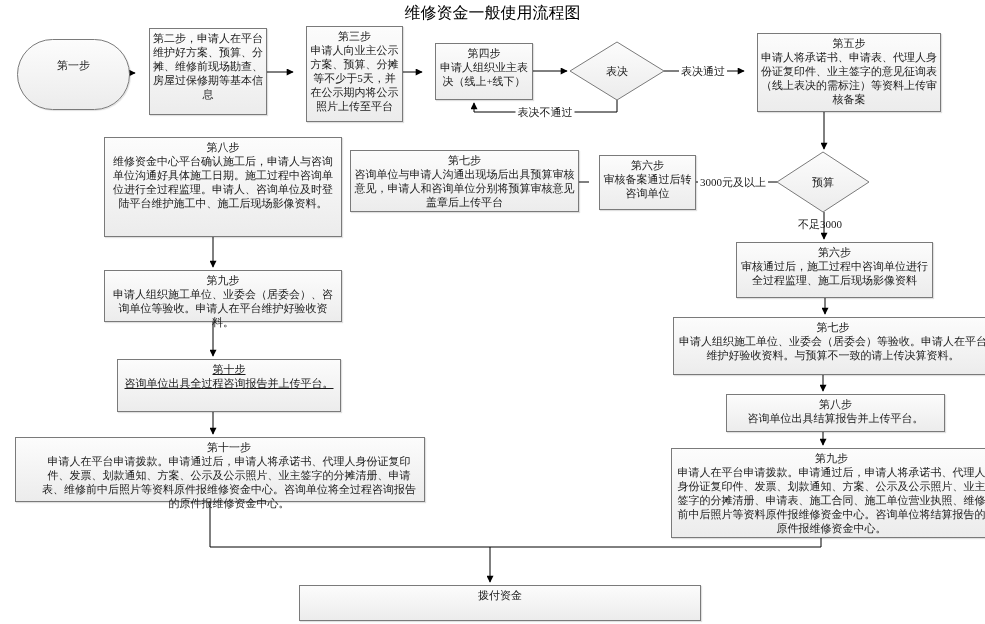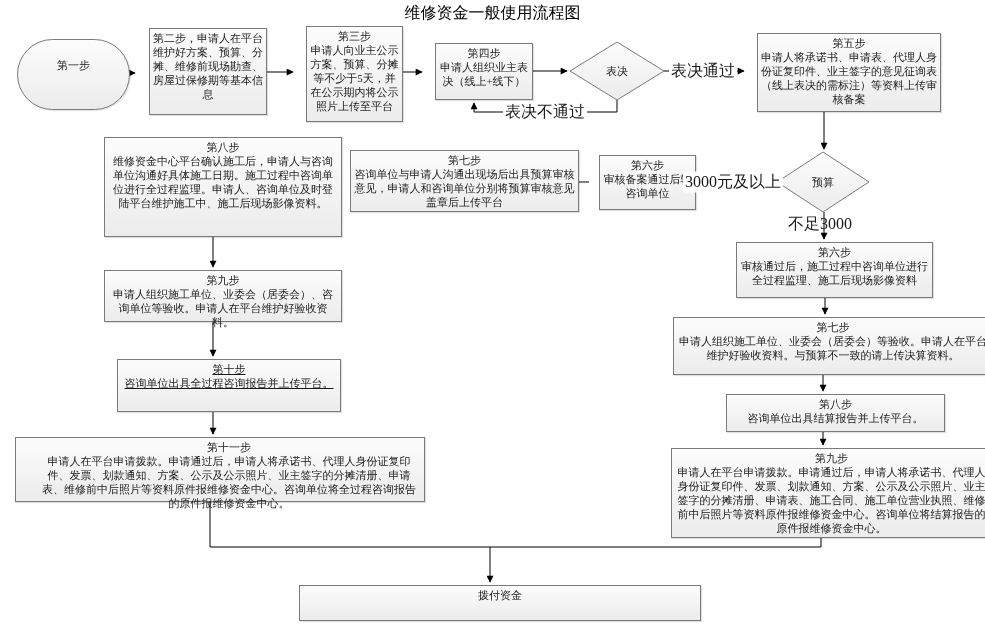--- a/index.html
+++ b/index.html
@@ -20,21 +20,21 @@
     display:flex;flex-direction:column;
     font-size:11px;line-height:14px;text-align:center;
     padding:2px 3px;
     margin-left:10px;
   }
   .stadium{border-radius:36px;padding:18px 6px;}
   .node-title{text-align:center;}
   .node-body{text-align:center;}
   .edge-label{
     position:absolute;transform:translate(-50%,-50%);
-    background:#ffffff;padding:0 2px;font-size:16px;white-space:nowrap;color:#1a1a1a;
+    background:#ffffff;padding:0 2px;font-size:11px;white-space:nowrap;color:#1a1a1a;
   }
   .diamond-label{
     position:absolute;transform:translate(-50%,-50%);
     font-size:11px;color:#1a1a1a;white-space:nowrap;
   }
 </style>
 </head>
 <body>
 
 <div class="canvas">

